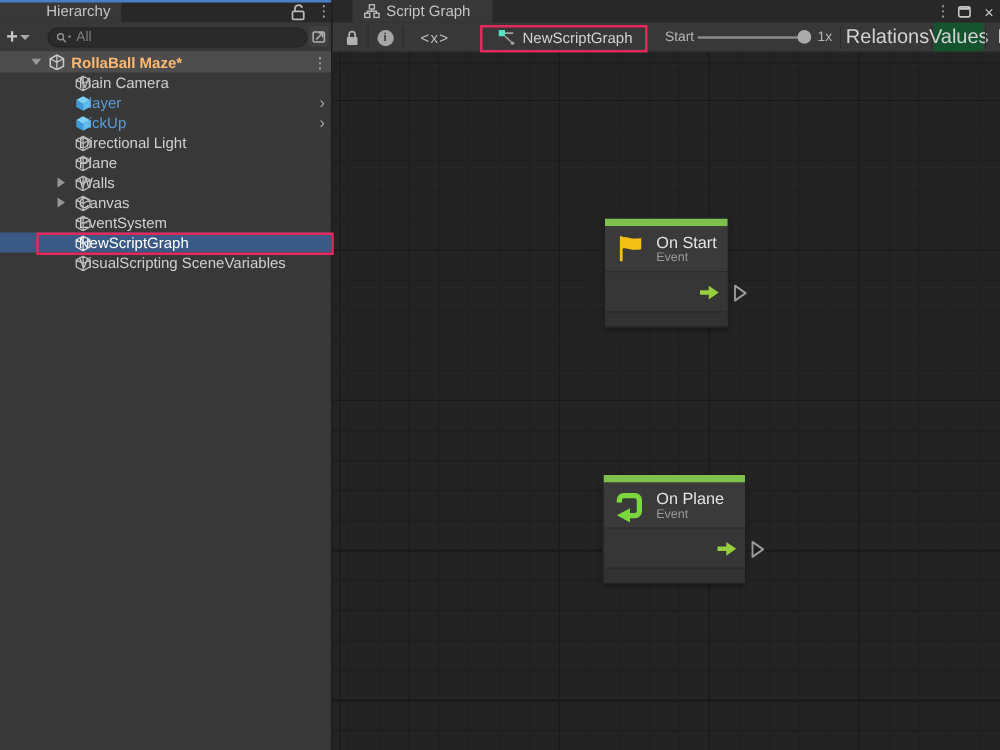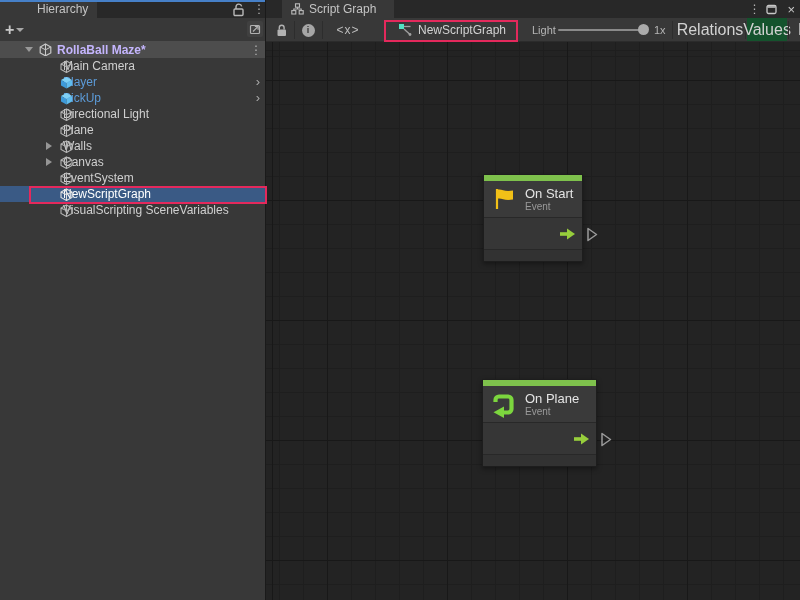--- a/index.html
+++ b/index.html
@@ -27,21 +27,21 @@
   #search-input { background:transparent; border:none; outline:none; color:#B9B9B9; font-size:11px; width:160px; }
   #search-input::placeholder { color:#7E7E7E; }
   #popout-btn { position:absolute; right:2px; top:3px; width:16px; height:16px; display:flex;
     align-items:center; justify-content:center; background:#404040; border-radius:2px; }
 
   #scene-row { position:absolute; left:0; top:41px; width:265px; height:17px; background:#4D4D4D;
     display:flex; align-items:center; }
   .tri-down { width:0; height:0; border-left:4px solid transparent; border-right:4px solid transparent;
     border-top:5px solid #999; }
   #scene-collapse { margin-left:25px; }
-  #scene-name { color:#c4b5fd; font-size:12px; font-weight:700; margin-left:5px; }
+  #scene-name { color:#fdba74; font-size:12px; font-weight:700; margin-left:5px; }
   #scene-kebab { position:absolute; right:7px; }
 
   #hier-list { position:absolute; left:0; top:58px; width:265px; }
   .hrow { position:relative; height:16px; display:flex; align-items:center; padding-left:60px;
     color:#CFCFCF; font-size:12px; cursor:default; }
   .hrow .hlabel { margin-left:3px; white-space:nowrap; }
   .hrow.prefab .hlabel { color:#5C9BD8; }
   .hrow.selected { background:#3A5A85; }
   .hrow.selected .hlabel { color:#FFFFFF; }
   .expand-arrow { position:absolute; left:46px; top:4px; width:0; height:0;
@@ -127,20 +127,28 @@
       </svg>
       <span class="kebab">⋮</span>
     </div>
   </div>
 
   <div id="hier-toolbar">
     <div id="add-btn">
       <span id="add-plus">+</span>
       <span class="caret-down"></span>
     </div>
+    <div id="search-box">
+      <svg width="13" height="9">
+        <circle cx="3.4" cy="3.4" r="2.4" fill="none" stroke="#8F8F8F" stroke-width="1.2"></circle>
+        <line x1="5.2" y1="5.2" x2="7.6" y2="7.8" stroke="#8F8F8F" stroke-width="1.2"></line>
+        <path d="M9 2.5 L12 2.5 L10.5 4.5 Z" fill="#8F8F8F"></path>
+      </svg>
+      <input id="search-input" type="text" placeholder="All" style="">
+    </div>
     <div id="popout-btn">
       <svg width="12" height="12">
         <rect x="1.5" y="2.5" width="9" height="8" rx="1" fill="none" stroke="#B0B0B0" stroke-width="1.2"></rect>
         <line x1="4" y1="8.5" x2="8.5" y2="4" stroke="#B0B0B0" stroke-width="1.2"></line>
         <path d="M5.8 3.4 H9.1 V6.7" fill="none" stroke="#B0B0B0" stroke-width="1.2"></path>
       </svg>
     </div>
   </div>
 
   <div id="scene-row">
@@ -263,21 +271,21 @@
     </div>
     <div class="tb-item" id="breadcrumb-btn">
       <svg width="14" height="14">
         <rect x="1" y="1" width="5" height="5" fill="#52E3C4"></rect>
         <line x1="6" y1="6" x2="11.5" y2="11" stroke="#A0A0A0" stroke-width="1.3"></line>
         <line x1="6" y1="3.5" x2="12.5" y2="3.5" stroke="#A0A0A0" stroke-width="1.3"></line>
         <circle cx="12" cy="11.5" r="1.4" fill="#A0A0A0"></circle>
       </svg>
       <span>NewScriptGraph</span>
     </div>
-    <div class="tb-item" id="zoom-label">Light</div>
+    <div class="tb-item" id="zoom-label">Start</div>
     <div id="zoom-track"></div>
     <div id="zoom-handle"></div>
     <div class="tb-item" id="zoom-value">1x</div>
     <div class="tb-divider" style="left:406px;"></div>
     <div class="tb-item tb-btn" id="relations-btn">Relations</div>
     <div class="tb-divider" style="left:479px;"></div>
     <div class="tb-item tb-btn" id="values-btn">Values</div>
     <div class="tb-divider" style="left:522px;"></div>
     <div class="tb-item tb-btn" id="dim-btn">Dim</div>
   </div>

